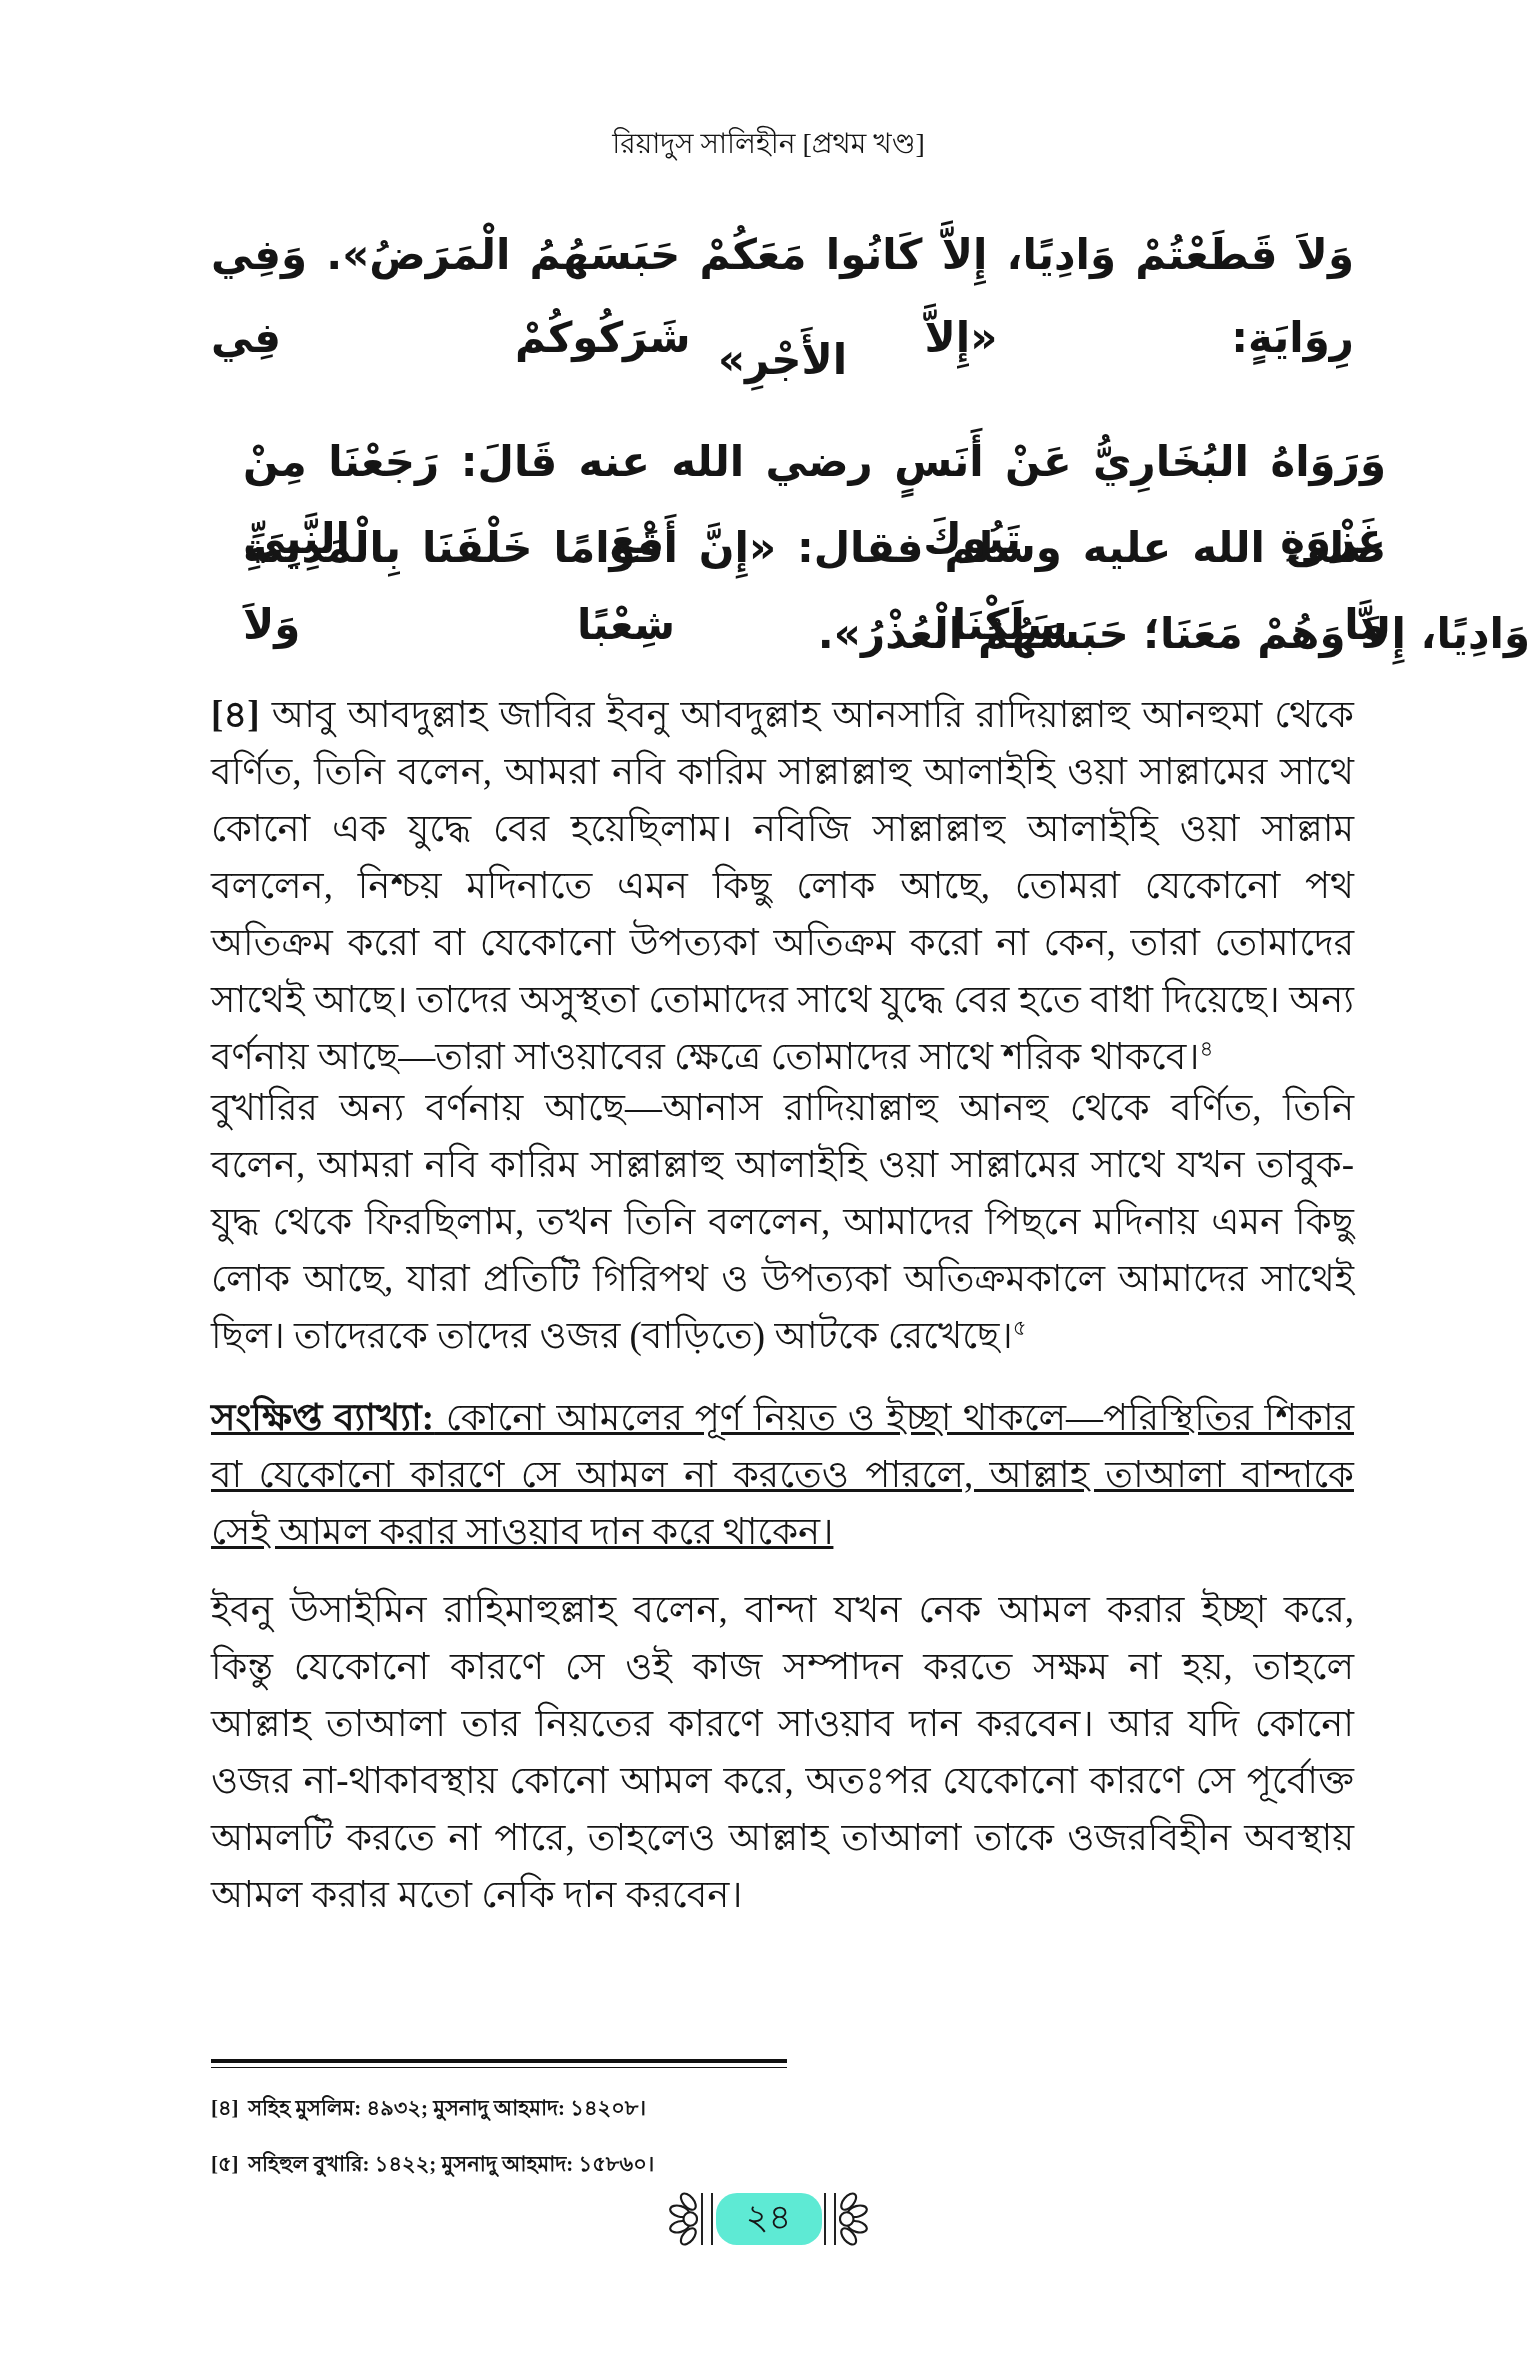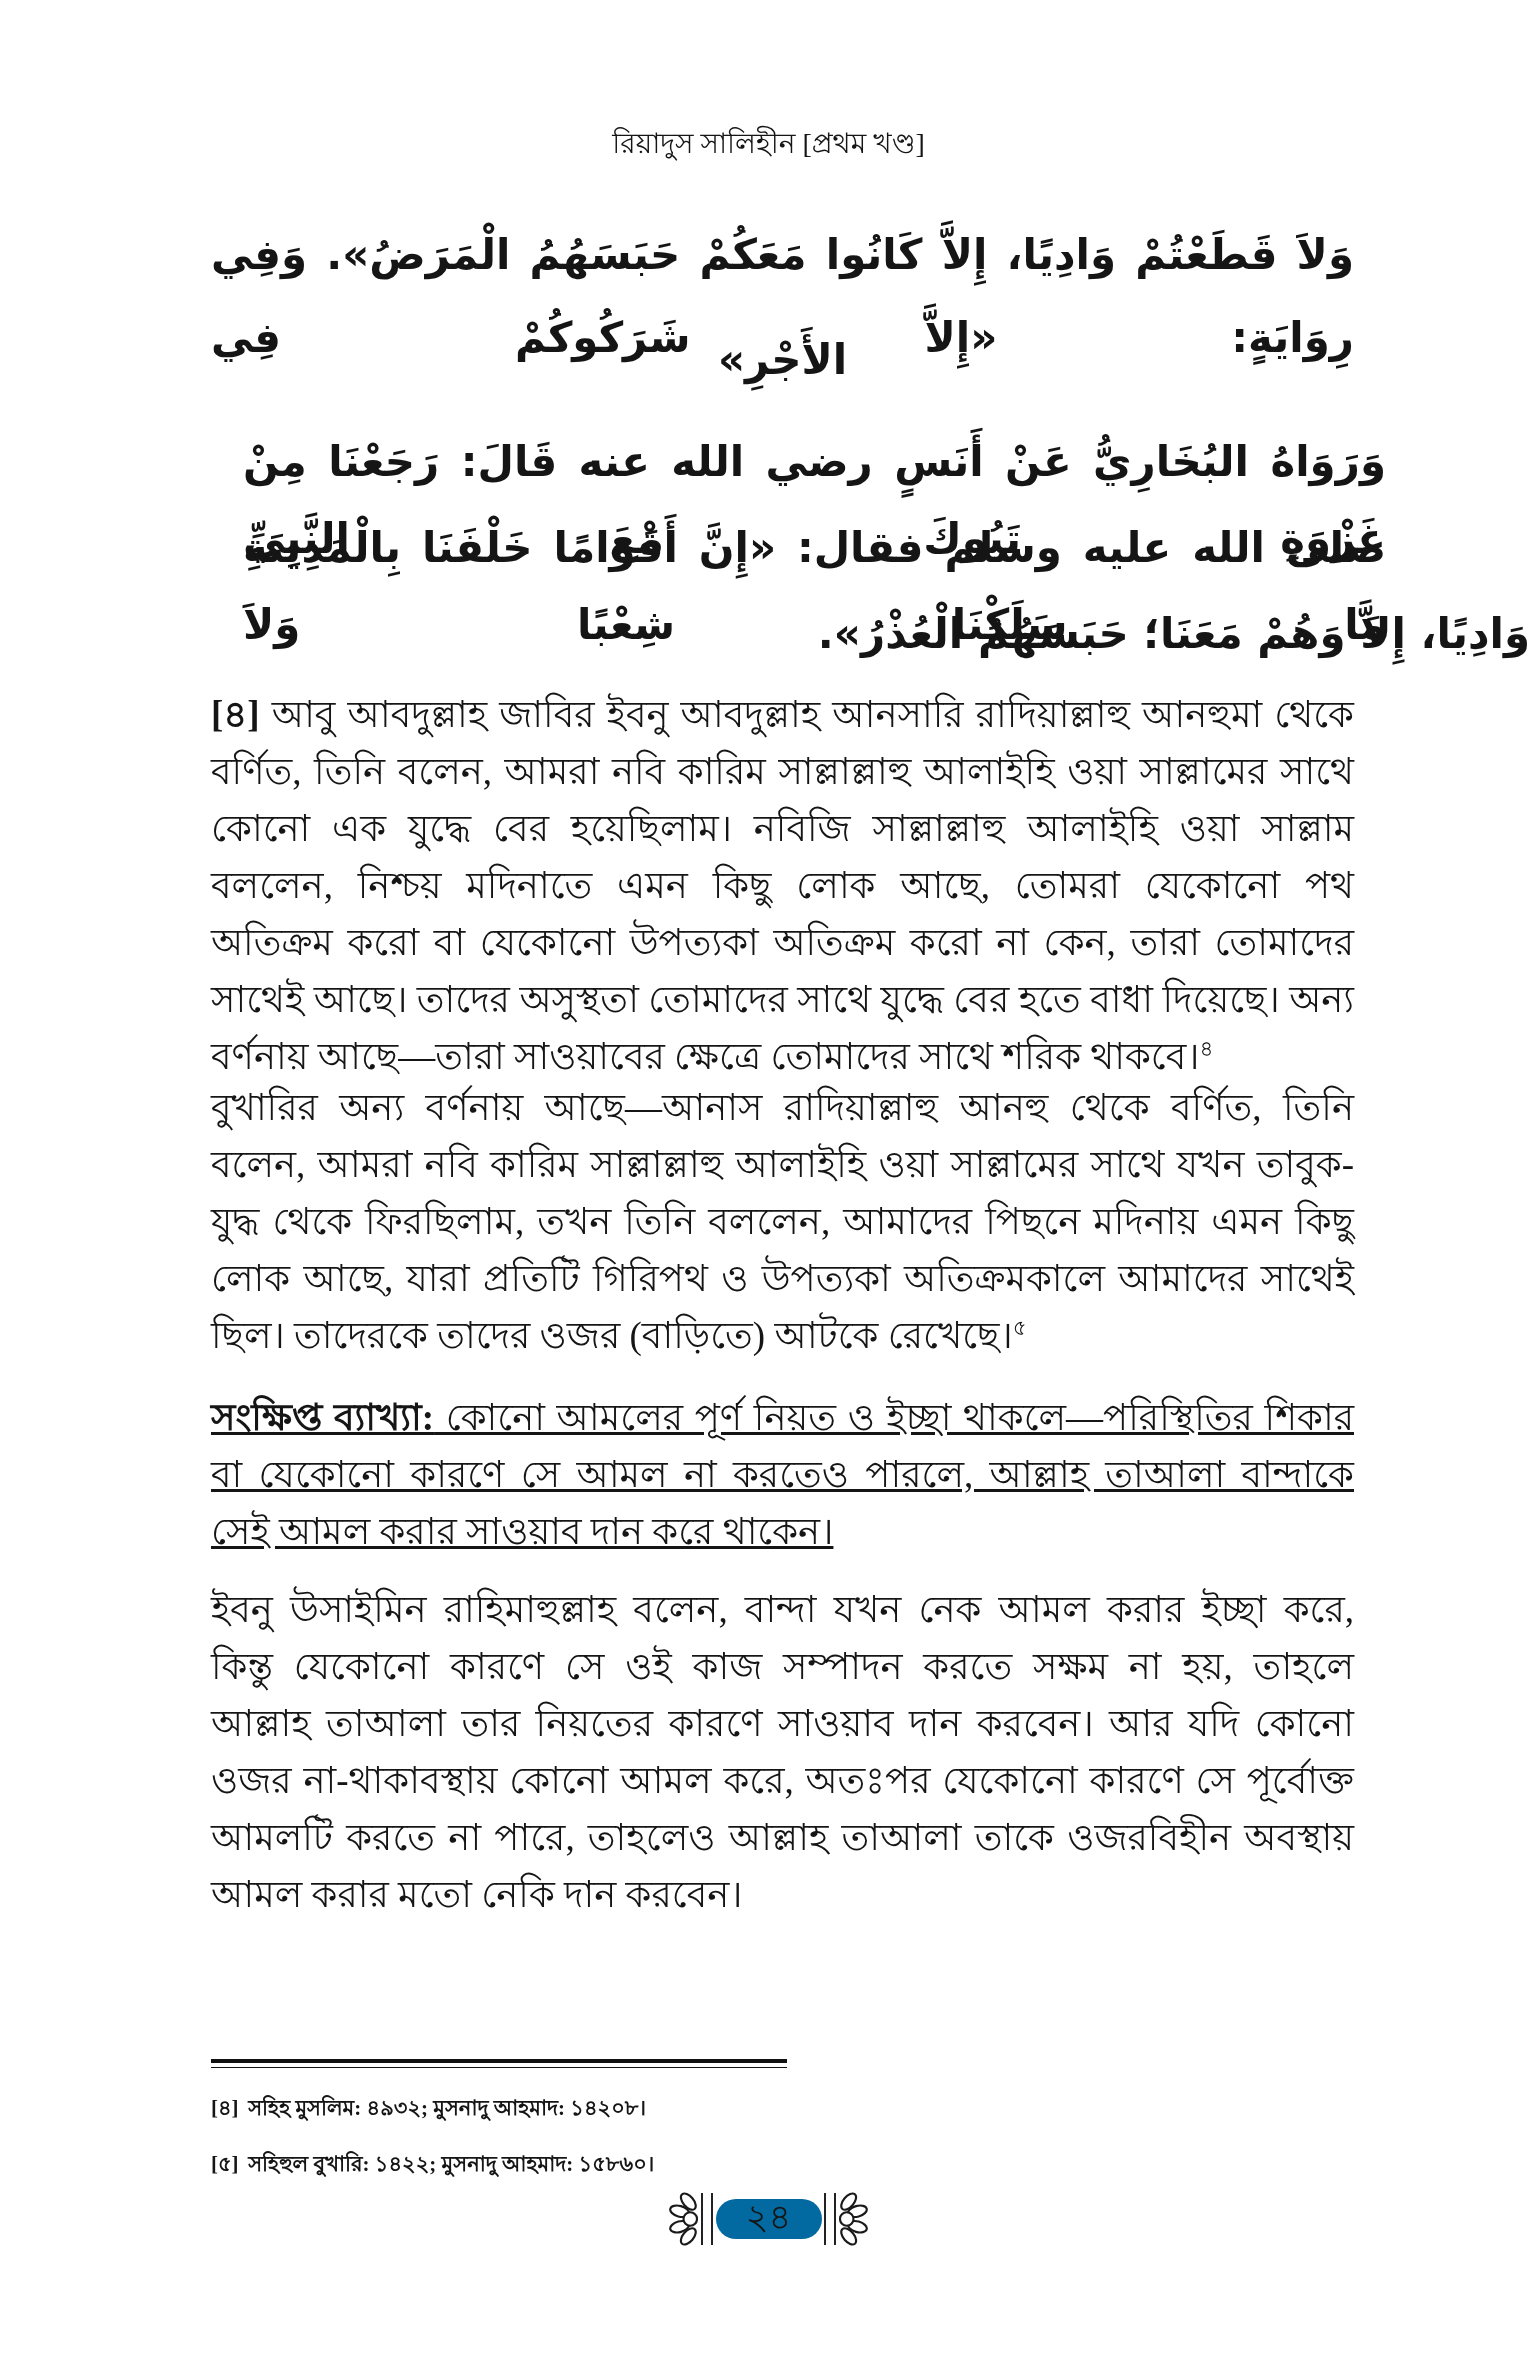--- a/index.html
+++ b/index.html
@@ -48,21 +48,21 @@
   .fnote{height:56px;line-height:54px;text-align:left;}
   .fn-marker{margin-right:9.6px;}
   
   .pagenum-row{
     position:absolute;top:2192px;left:0;right:0;
     display:flex;align-items:center;justify-content:center;gap:2.9px;
     height:54px;
   }
   .dbar{width:7.7px;height:52px;border-left:2.9px solid #222;border-right:2.9px solid #222;}
   .numbox{
-    width:106px;height:40px;background:#0369a1;
+    width:106px;height:52px;background:#5eead4;
     display:flex;align-items:center;justify-content:center;
     font-size:35px;
     border-radius:21px;
   }
   .flip{transform:scaleX(-1);}
   .orn{display:block;}
 </style>
 </head>
 <body>
 

